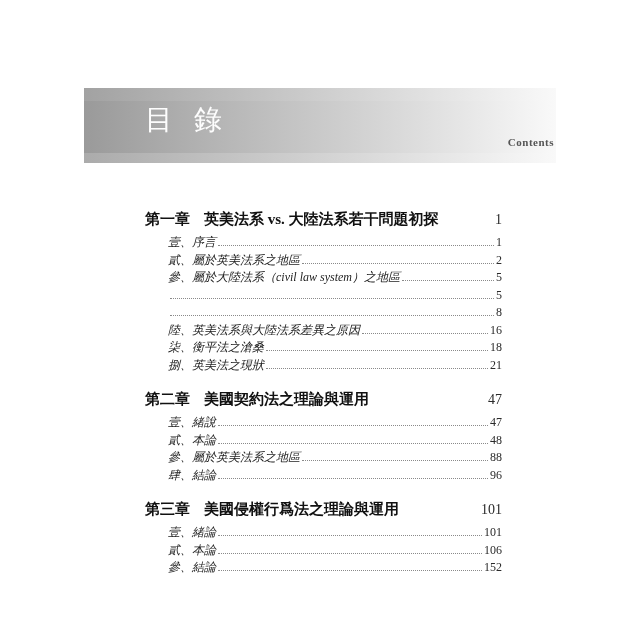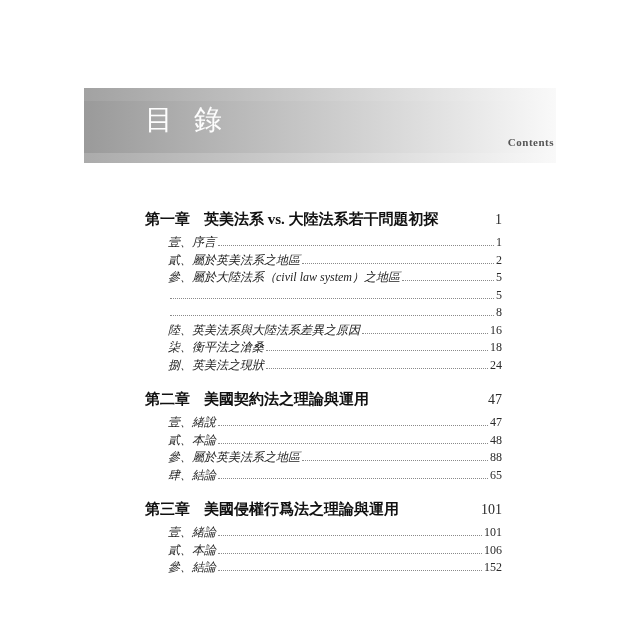--- a/index.html
+++ b/index.html
@@ -150,21 +150,21 @@
         <span class="sec-page">16</span>
       </div>
       <div class="sec-row">
         <span class="sec-label">柒、衡平法之滄桑</span>
         <span class="leader"></span>
         <span class="sec-page">18</span>
       </div>
       <div class="sec-row">
         <span class="sec-label">捌、英美法之現狀</span>
         <span class="leader"></span>
-        <span class="sec-page">24</span>
+        <span class="sec-page">21</span>
       </div>
     </div>
   </div>
 
   <div class="chapter">
     <div class="ch-head">
       <span class="ch-num">第二章</span>
       <span class="ch-title">美國契約法之理論與運用</span>
       <span class="ch-page">47</span>
     </div>
@@ -180,21 +180,21 @@
         <span class="sec-page">48</span>
       </div>
       <div class="sec-row">
         <span class="sec-label">參、屬於英美法系之地區</span>
         <span class="leader"></span>
         <span class="sec-page">88</span>
       </div>
       <div class="sec-row">
         <span class="sec-label">肆、結論</span>
         <span class="leader"></span>
-        <span class="sec-page">65</span>
+        <span class="sec-page">96</span>
       </div>
     </div>
   </div>
 
   <div class="chapter">
     <div class="ch-head">
       <span class="ch-num">第三章</span>
       <span class="ch-title">美國侵權行爲法之理論與運用</span>
       <span class="ch-page">101</span>
     </div>

